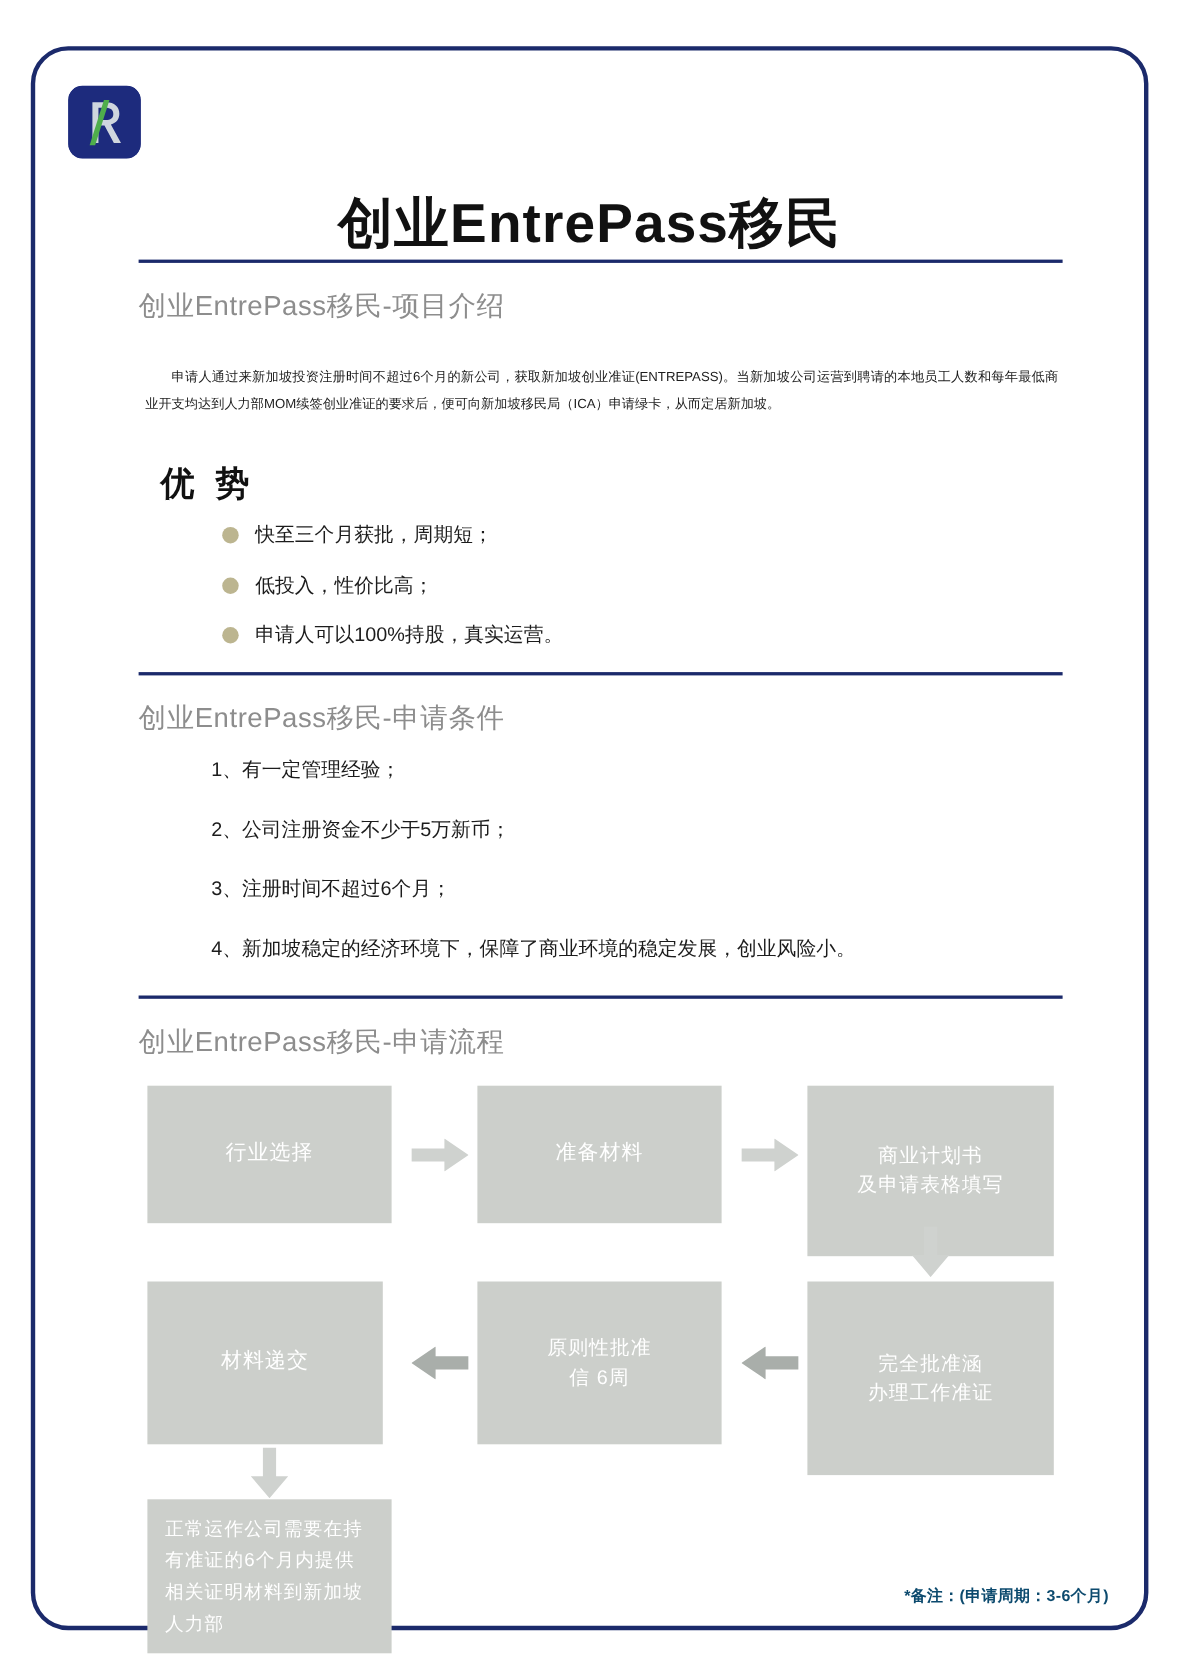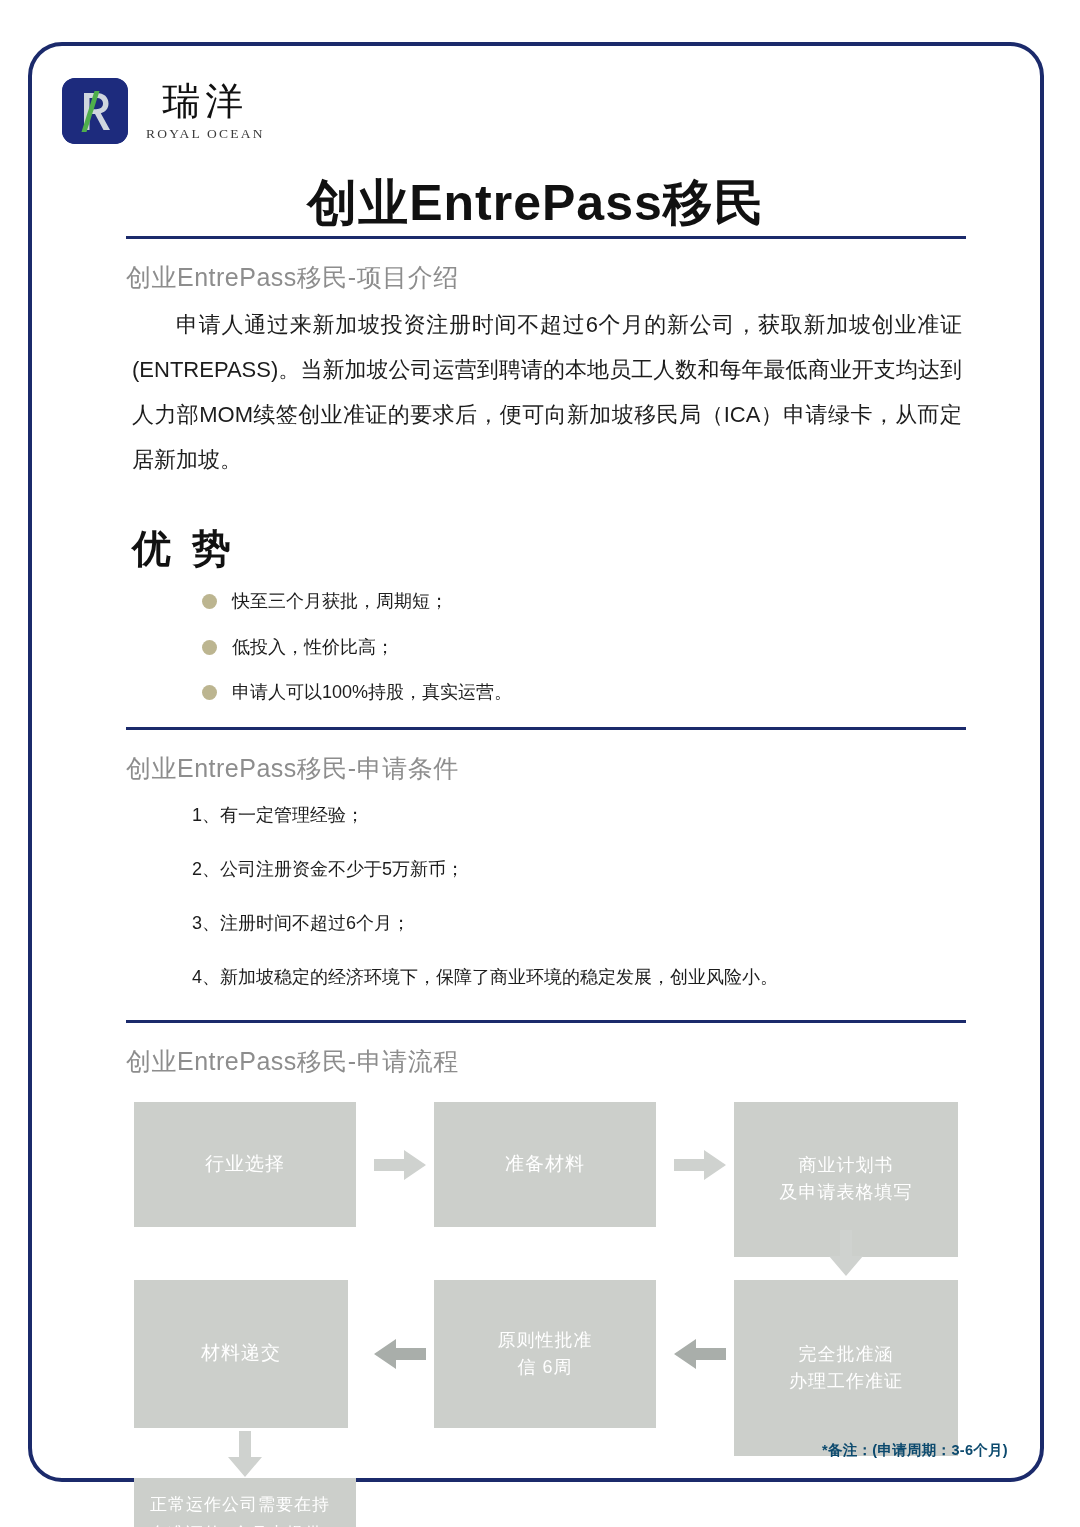--- a/index.html
+++ b/index.html
@@ -99,34 +99,34 @@
 
   .section-heading {
     font-size: 25px;
     color: #8d8d8d;
     letter-spacing: 0.5px;
     margin: 22px 0 0 0;
     font-weight: normal;
   }
 
   .body-para {
-    margin: 8px 0 0 0;
-    font-size: 22px;
+    margin: 36px 0 0 0;
+    font-size: 12px;
     line-height: 2.05;
     color: #1c1c1c;
     text-indent: 2em;
     text-align: justify;
     padding-left: 6px;
     padding-right: 4px;
   }
 
   
   .adv-title {
-    margin: 40px 0 0 6px;
-    font-size: 39px;
+    margin: 40px 0 0 20px;
+    font-size: 31px;
     font-weight: bold;
     letter-spacing: 5px;
     color: #111111;
   }
   .adv-list {
     list-style: none;
     margin: 14px 0 0 0;
     padding: 0 0 0 76px;
   }
   .adv-list li {
@@ -215,24 +215,20 @@
 
   <div class="logo-block">
     <div class="logo-mark">
       <svg width="66" height="66" viewBox="0 0 66 66" aria-hidden="true">
         <rect x="0" y="0" width="66" height="66" rx="13" fill="#1d2b7d"></rect>
         <path d="M22 15 L22 52 L27.5 52 L27.5 36 L33 36 L41.5 52 L48 52 L38.8 35.2
                  C44 33.6 46.5 30 46.5 25.4 C46.5 19.2 42 15 34.6 15 Z
                  M27.5 20 L34 20 C38.6 20 41 22 41 25.6 C41 29.2 38.6 31.2 34 31.2 L27.5 31.2 Z" fill="#cfd6de"></path>
         <path d="M37.5 13 L24.5 54 L19.5 54 L32.5 13 Z" fill="#4fae4c"></path>
       </svg>
-    </div>
-    <div class="logo-words">
-      <div class="logo-cn">瑞洋</div>
-      <div class="logo-en">ROYAL OCEAN</div>
     </div>
   </div>
 
   <div class="main-title">创业EntrePass移民</div>
 
   <div class="content">
 
     <div class="rule"></div>
     <div class="section-heading">创业EntrePass移民-项目介绍</div>
     <p class="body-para">申请人通过来新加坡投资注册时间不超过6个月的新公司，获取新加坡创业准证(ENTREPASS)。当新加坡公司运营到聘请的本地员工人数和每年最低商业开支均达到人力部MOM续签创业准证的要求后，便可向新加坡移民局（ICA）申请绿卡，从而定居新加坡。</p>

